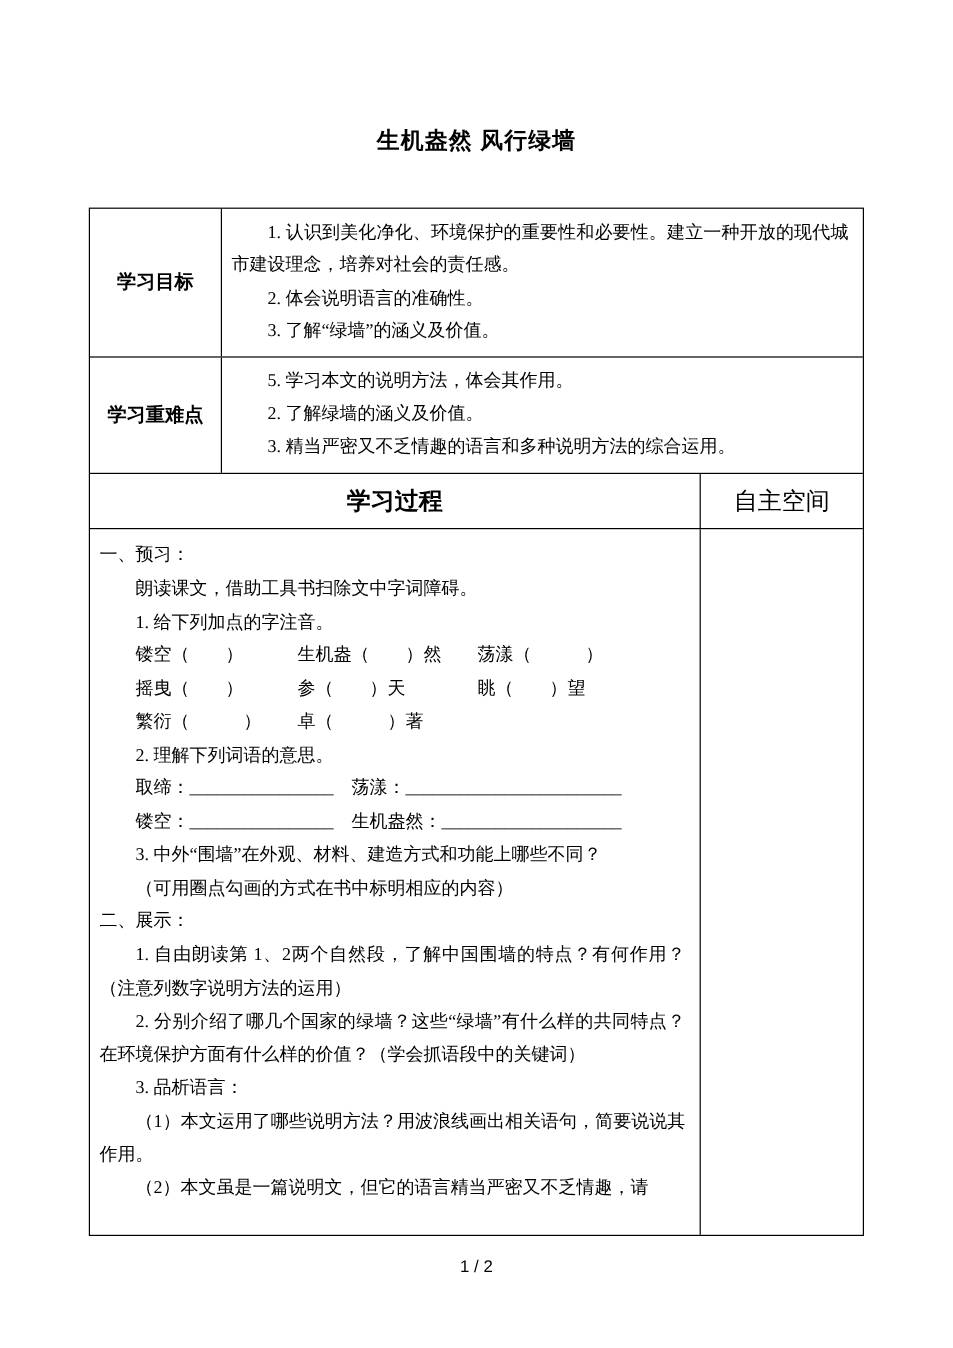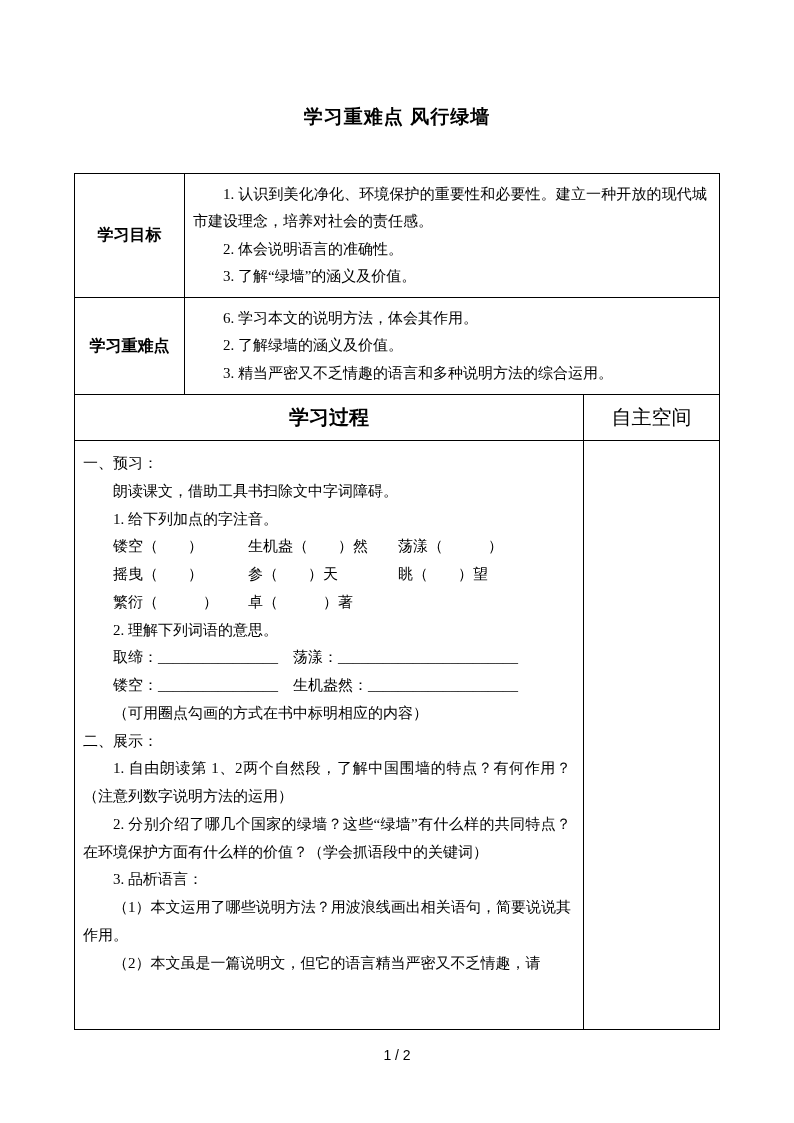--- a/index.html
+++ b/index.html
@@ -54,37 +54,37 @@
     text-align: center; margin-top: 17px;
     font-size: 14px;
     font-family: "Liberation Sans", "DejaVu Sans", sans-serif;
   }
 </style>
 </head>
 <body>
 
 <div class="page">
 
-  <h1 class="doc-title">学习重难点 风行绿墙</h1>
+  <h1 class="doc-title">生机盎然 风行绿墙</h1>
 
   <div class="doc-table">
 
     <div class="t-row">
       <div class="label-cell">学习目标</div>
       <div class="content-cell">
         <p class="para indent">1. 认识到美化净化、环境保护的重要性和必要性。建立一种开放的现代城市建设理念，培养对社会的责任感。</p>
         <p class="para indent">2. 体会说明语言的准确性。</p>
         <p class="para indent">3. 了解“绿墙”的涵义及价值。</p>
       </div>
     </div>
 
     <div class="t-row">
       <div class="label-cell">学习重难点</div>
       <div class="content-cell">
-        <p class="para indent">6. 学习本文的说明方法，体会其作用。</p>
+        <p class="para indent">5. 学习本文的说明方法，体会其作用。</p>
         <p class="para indent">2. 了解绿墙的涵义及价值。</p>
         <p class="para indent">3. 精当严密又不乏情趣的语言和多种说明方法的综合运用。</p>
       </div>
     </div>
 
     <div class="t-row">
       <div class="header-left">学习过程</div>
       <div class="header-right">自主空间</div>
     </div>
 
@@ -92,20 +92,21 @@
       <div class="process-left">
         <p class="para flush">一、预习：</p>
         <p class="para indent">朗读课文，借助工具书扫除文中字词障碍。</p>
         <p class="para indent">1. 给下列加点的字注音。</p>
         <p class="para indent">镂空（　　）　　　生机盎（　　）然　　荡漾（　　　）</p>
         <p class="para indent">摇曳（　　）　　　参（　　）天　　　　眺（　　）望</p>
         <p class="para indent">繁衍（　　　）　　卓（　　　）著</p>
         <p class="para indent">2. 理解下列词语的意思。</p>
         <p class="para indent">取缔：________________　荡漾：________________________</p>
         <p class="para indent">镂空：________________　生机盎然：____________________</p>
+        <p class="para indent">3. 中外“围墙”在外观、材料、建造方式和功能上哪些不同？</p>
         <p class="para indent">（可用圈点勾画的方式在书中标明相应的内容）</p>
         <p class="para flush">二、展示：</p>
         <p class="para indent">1. 自由朗读第 1、2两个自然段，了解中国围墙的特点？有何作用？（注意列数字说明方法的运用）</p>
         <p class="para indent">2. 分别介绍了哪几个国家的绿墙？这些“绿墙”有什么样的共同特点？在环境保护方面有什么样的价值？（学会抓语段中的关键词）</p>
         <p class="para indent">3. 品析语言：</p>
         <p class="para indent">（1）本文运用了哪些说明方法？用波浪线画出相关语句，简要说说其作用。</p>
         <p class="para indent">（2）本文虽是一篇说明文，但它的语言精当严密又不乏情趣，请</p>
       </div>
       <div class="process-right"></div>
     </div>

